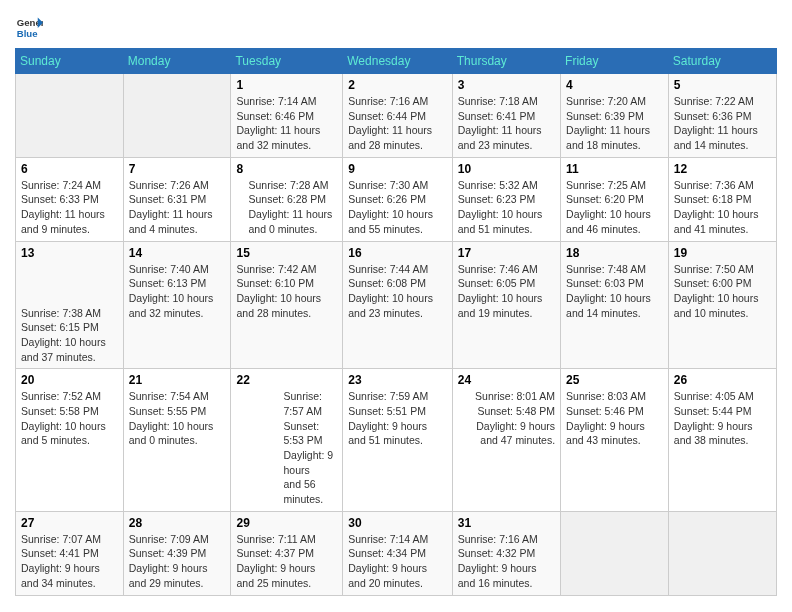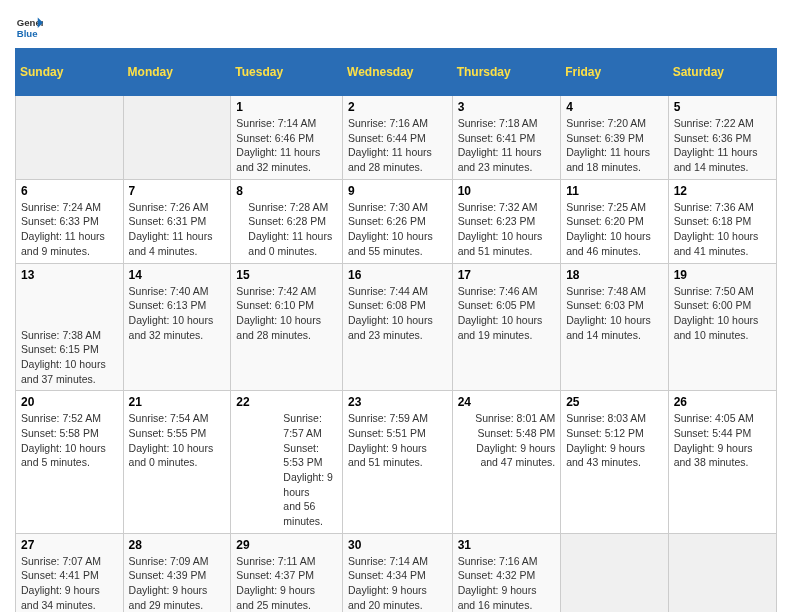--- a/index.html
+++ b/index.html
@@ -46,25 +46,25 @@
       font-size: 16px;
       color: #333;
     }
     .calendar {
       width: 100%;
       border-collapse: collapse;
       font-size: 11px;
     }
     .calendar thead th {
       background-color: #2a6db5;
-      color: #fde047;
-      padding: 16px 4px;
+      color: #5eead4;
+      padding: 5px 4px;
       text-align: left;
       font-size: 12px;
-      font-weight: bold;
+      font-weight: normal;
       border: 1px solid #2a6db5;
     }
     .calendar tbody td {
       border: 1px solid #ccc;
       vertical-align: top;
       padding: 4px 5px;
       width: 113px;
       min-height: 80px;
       background: #fff;
     }
@@ -189,21 +189,21 @@
         </td>
         <td>
           <span class="day-number">9</span>
           <div class="day-info" style="white-space: pre-line;">Sunrise: 7:30 AM
 Sunset: 6:26 PM
 Daylight: 10 hours
 and 55 minutes.</div>
         </td>
         <td>
           <span class="day-number">10</span>
-          <div class="day-info" style="white-space: pre-line;">Sunrise: 7:32 AM
+          <div class="day-info" style="white-space: pre-line;">Sunrise: 5:32 AM
 Sunset: 6:23 PM
 Daylight: 10 hours
 and 51 minutes.</div>
         </td>
         <td>
           <span class="day-number">11</span>
           <div class="day-info" style="white-space: pre-line;">Sunrise: 7:25 AM
 Sunset: 6:20 PM
 Daylight: 10 hours
 and 46 minutes.</div>
@@ -299,21 +299,21 @@
         <td>
           <span class="day-number">24</span>
           <div class="day-info" style="white-space: pre-line; text-align: right;">Sunrise: 8:01 AM
 Sunset: 5:48 PM
 Daylight: 9 hours
 and 47 minutes.</div>
         </td>
         <td>
           <span class="day-number">25</span>
           <div class="day-info" style="white-space: pre-line;">Sunrise: 8:03 AM
-Sunset: 5:12 PM
+Sunset: 5:46 PM
 Daylight: 9 hours
 and 43 minutes.</div>
         </td>
         <td>
           <span class="day-number">26</span>
           <div class="day-info" style="white-space: pre-line;">Sunrise: 4:05 AM
 Sunset: 5:44 PM
 Daylight: 9 hours
 and 38 minutes.</div>
         </td>

